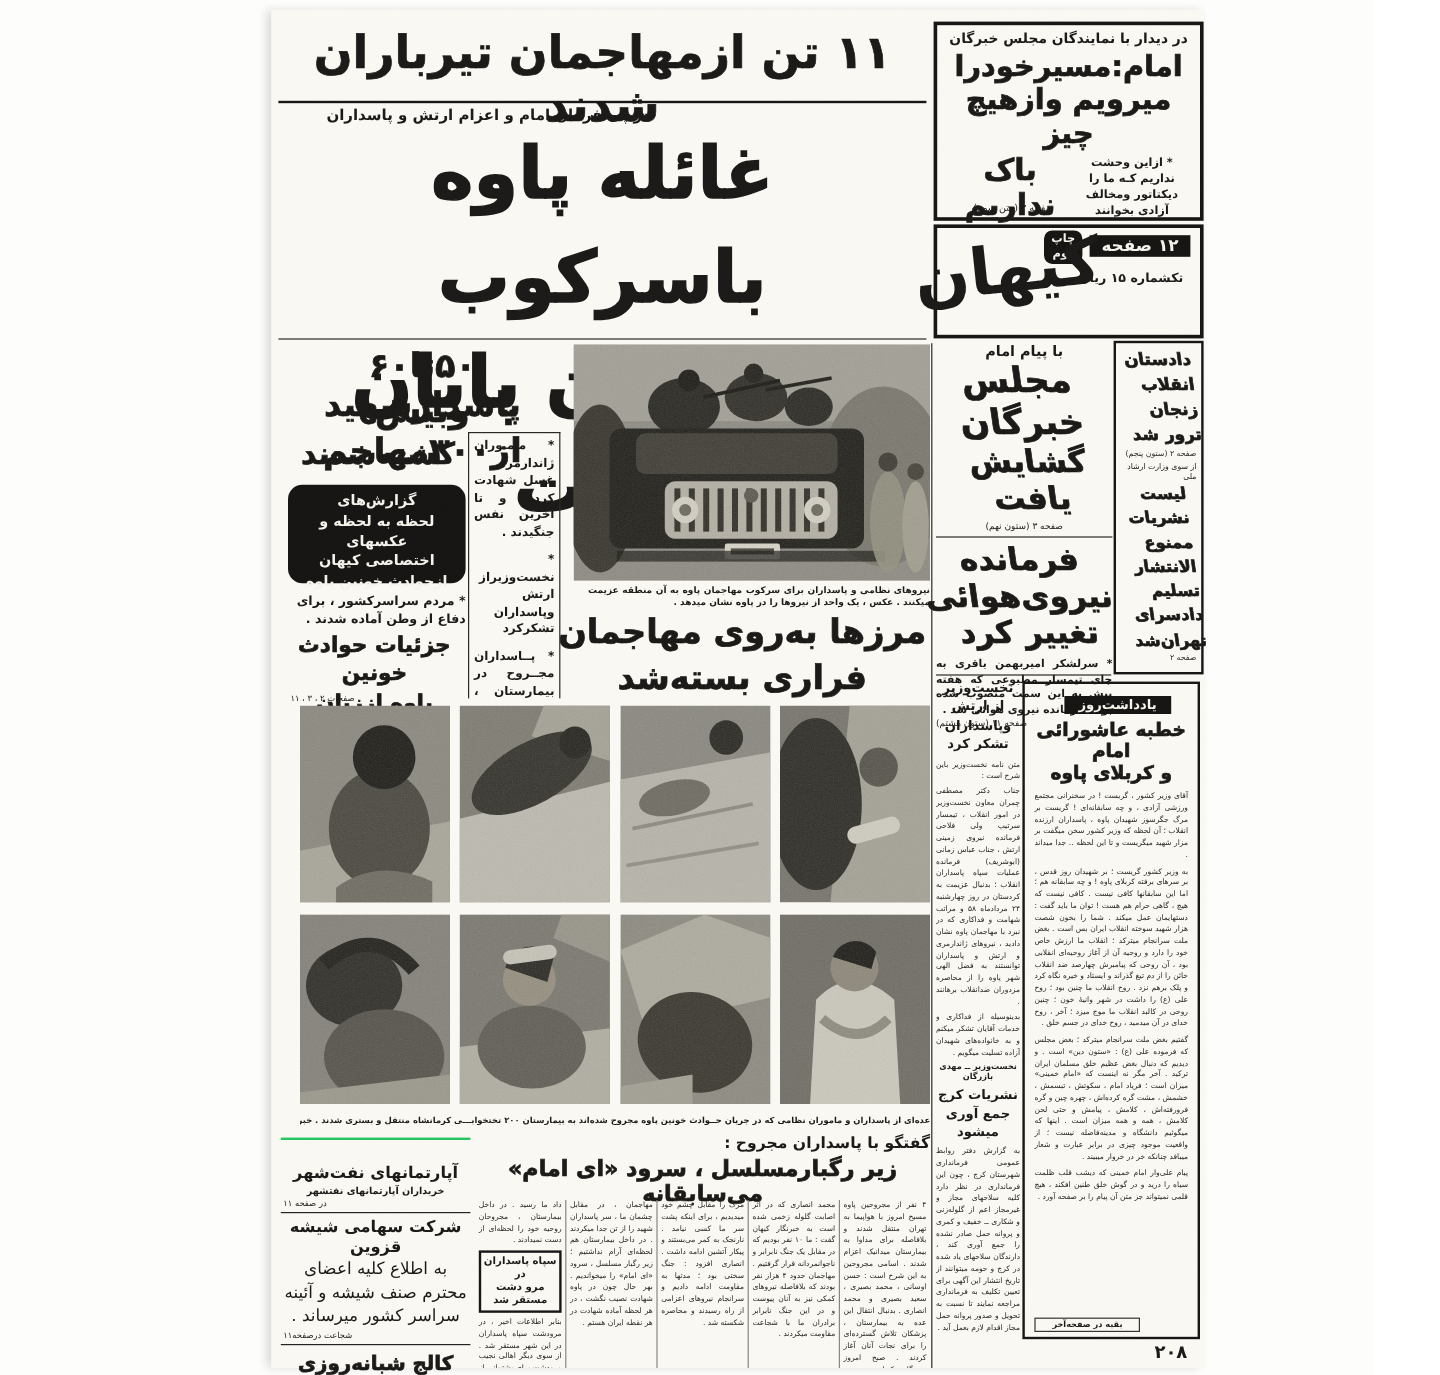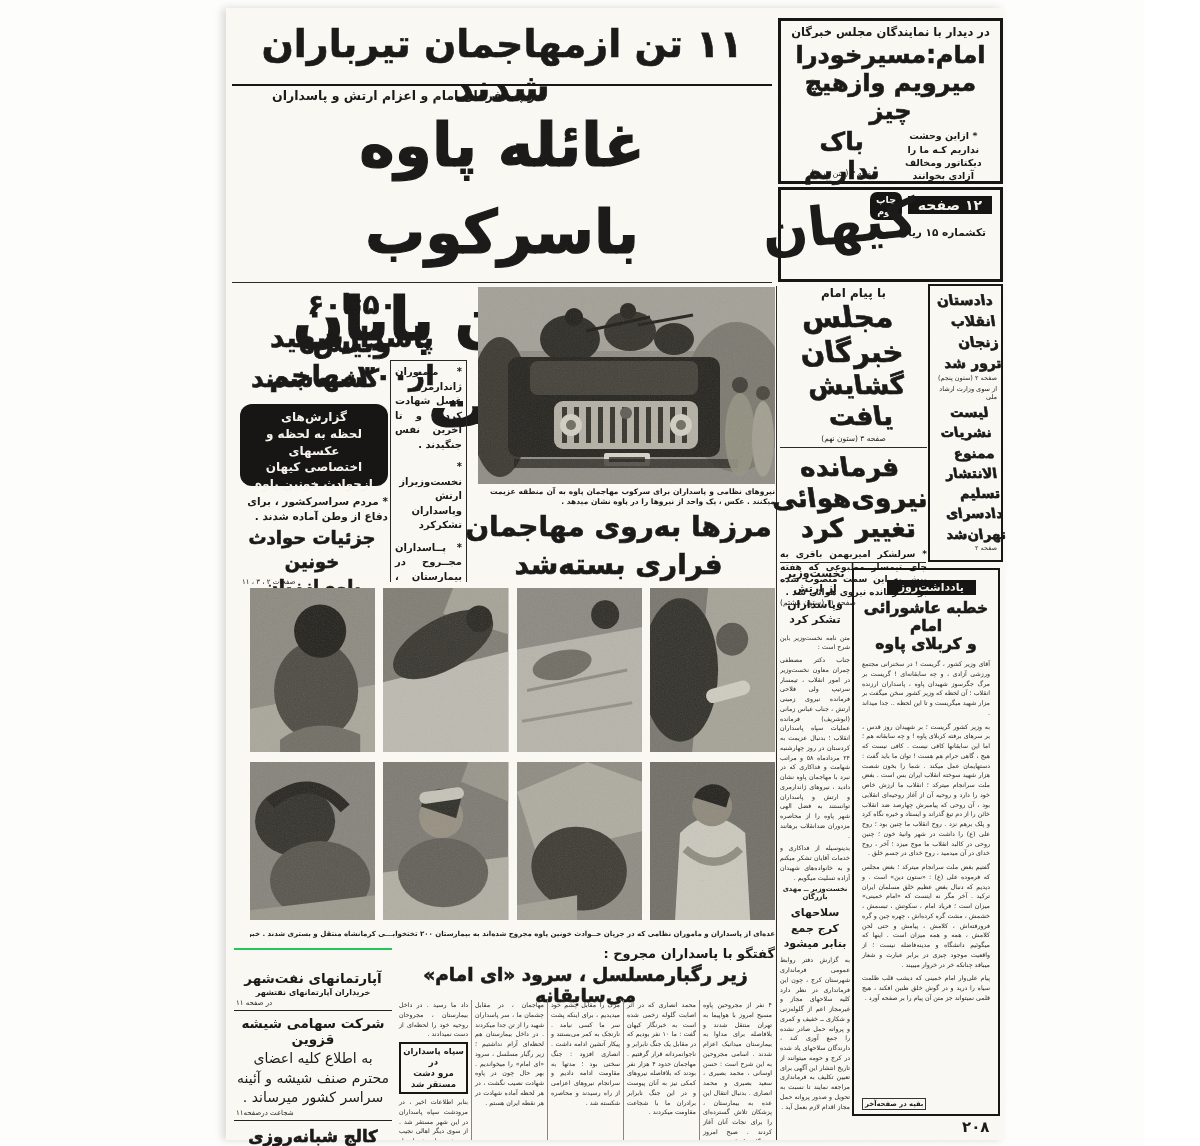--- a/index.html
+++ b/index.html
@@ -179,33 +179,33 @@
       <div class="slant b rt heavy2" style="font-size:13.5px;line-height:1.5;margin-top:1px">لیست نشریات ممنوع الانتشار تسلیم دادسرای تهران‌شد</div>
       <div class="refline">صفحه ۲</div>
     </div>
 
     <div class="abs" style="left:780px;top:566px;width:70px;height:574px;overflow:hidden">
       <div class="b ctr" style="font-size:11px;line-height:1.4">نخست‌وزیر از ارتش وپاسداران تشکر کرد</div>
       <div class="tiny" style="margin-top:5px">متن نامه نخست‌وزیر باین شرح است :</div>
       <div class="tiny" style="margin-top:3px">جناب دکتر مصطفی چمران معاون نخست‌وزیر در امور انقلاب ، تیمسار سرتیپ ولی فلاحی فرمانده نیروی زمینی ارتش ، جناب عباس زمانی (ابوشریف) فرمانده عملیات سپاه پاسداران انقلاب ؛ بدنبال عزیمت به کردستان در روز چهارشنبه ۲۴ مردادماه ۵۸ و مراتب شهامت و فداکاری که در نبرد با مهاجمان پاوه نشان دادید ، نیروهای ژاندارمری و ارتش و پاسداران توانستند به فضل الهی شهر پاوه را از محاصره مزدوران ضدانقلاب برهانند .</div>
       <div class="tiny" style="margin-top:3px">بدینوسیله از فداکاری و خدمات آقایان تشکر میکنم و به خانواده‌های شهیدان آزاده تسلیت میگویم .</div>
       <div class="b" style="font-size:6.8px;text-align:center;margin:3px 0">نخست‌وزیر ــ مهدی بازرگان</div>
-      <div class="b ctr" style="font-size:11px;line-height:1.4;margin-top:4px">سلاحهای کرج جمع بنابر میشود</div>
+      <div class="b ctr" style="font-size:11px;line-height:1.4;margin-top:4px">نشریات کرج جمع آوری میشود</div>
       <div class="tiny" style="margin-top:4px">به گزارش دفتر روابط عمومی فرمانداری شهرستان کرج ، چون این فرمانداری در نظر دارد کلیه سلاحهای مجاز و غیرمجاز اعم از گلوله‌زنی و شکاری ــ خفیف و کمری و پروانه حمل صادر نشده را جمع آوری کند ، دارندگان سلاحهای یاد شده در کرج و حومه میتوانند از تاریخ انتشار این آگهی برای تعیین تکلیف به فرمانداری مراجعه نمایند تا نسبت به تحویل و صدور پروانه حمل مجاز اقدام لازم بعمل آید .</div>
     </div>
 
     <div class="abs" style="left:852px;top:568px;width:148px;height:548px;border:2.5px solid #161514;padding:6px 8px;overflow:hidden">
       <div class="blackbox b" style="display:inline-block;font-size:11px;padding:1px 12px;margin-right:14px">یادداشت‌روز</div>
       <div class="b ctr heavy2" style="font-size:15.5px;margin-top:4px">خطبه عاشورائی امام</div>
       <div class="b ctr heavy2" style="font-size:15.5px">و کربلای پاوه</div>
       <div class="tiny" style="margin-top:6px">آقای وزیر کشور ، گریست ! در سخنرانی مجتمع ورزشی آزادی ، و چه سابقانه‌ای ! گریست بر مرگ جگرسوز شهیدان پاوه ، پاسداران ارزنده انقلاب ؛ آن لحظه که وزیر کشور سخن میگفت بر مزار شهید میگریست و تا این لحظه .. جدا میداند .</div>
       <div class="tiny" style="margin-top:4px">به وزیر کشور گریست ؛ بر شهیدان روز قدس ، بر سرهای برفته کربلای پاوه ! و چه سابقانه هم ؛ اما این سابقانها کافی نیست . کافی نیست که هیچ ، گاهی حرام هم هست ! توان ما باید گفت : دستهایمان عمل میکند . شما را بخون شصت هزار شهید سوخته انقلاب ایران بس است . بغض ملت سرانجام میترکد ؛ انقلاب ما ارزش خاص خود را دارد و روحیه آن از آغاز روحیه‌ای انقلابی بود ، آن روحی که پیامبرش چهارصد ضد انقلاب خائن را از دم تیغ گذراند و ایستاد و خیره نگاه کرد و پلک برهم نزد . روح انقلاب ما چنین بود ؛ روح علی (ع) را داشت در شهر وانیهٔ خون ؛ چنین روحی در کالبد انقلاب ما موج میزد ؛ آخر ، روح خدای در آن میدمید ، روح خدای در جسم خلق .</div>
       <div class="tiny" style="margin-top:4px">گفتیم بغض ملت سرانجام میترکد ؛ بغض مجلس که فرموده علی (ع) : «ستون دین» است . و دیدیم که دنبال بغض عظیم خلق مسلمان ایران ترکید . آخر مگر نه اینست که «امام خمینی» میزان است ؛ فریاد امام ، سکوتش ، تبسمش ، خشمش ، مشت گره کرده‌اش ، چهره چین و گره فرورفته‌اش ، کلامش ، پیامش و حتی لحن کلامش ، همه و همه میزان است . اینها که میگوئیم دانشگاه و مدینه‌فاضله نیست ؛ از واقعیت موجود چیزی در برابر عبارت و شعار میبافد چنانکه خر در خروار میبیند .</div>
       <div class="tiny" style="margin-top:4px">پیام علی‌وار امام خمینی که دیشب قلب ظلمت سیاه را درید و در گوش خلق طنین افکند ، هیچ قلمی نمیتواند جز متن آن پیام را بر صفحه آورد .</div>
-      <div class="abs b" style="left:8px;bottom:4px;font-size:6.8px;background:#faf9f4;border:1px solid #333;padding:1px 2px">بقیه در صفحه‌آخر</div>
+      <div class="abs b" style="left:8px;bottom:4px;font-size:6.8px;background:#faf9f4;border:1px solid #333;padding:1px 14px">بقیه در صفحه‌آخر</div>
     </div>
 
     <div class="pgrid">
       <svg viewBox="0 0 125 160" preserveAspectRatio="none">
         <rect width="125" height="160" fill="#8b897f"></rect>
         <path d="M0,118 L125,94 L125,160 L0,160 Z" fill="#a9a69a"></path>
         <ellipse cx="66" cy="100" rx="42" ry="48" fill="#4a483f"></ellipse>
         <circle cx="70" cy="42" r="26" fill="#1f1e19"></circle>
         <path d="M30,148 q35,-25 80,-5 v17 h-80 z" fill="#6f6d62"></path>
         <rect width="125" height="160" filter="url(#grain)" opacity="0.35"></rect>

